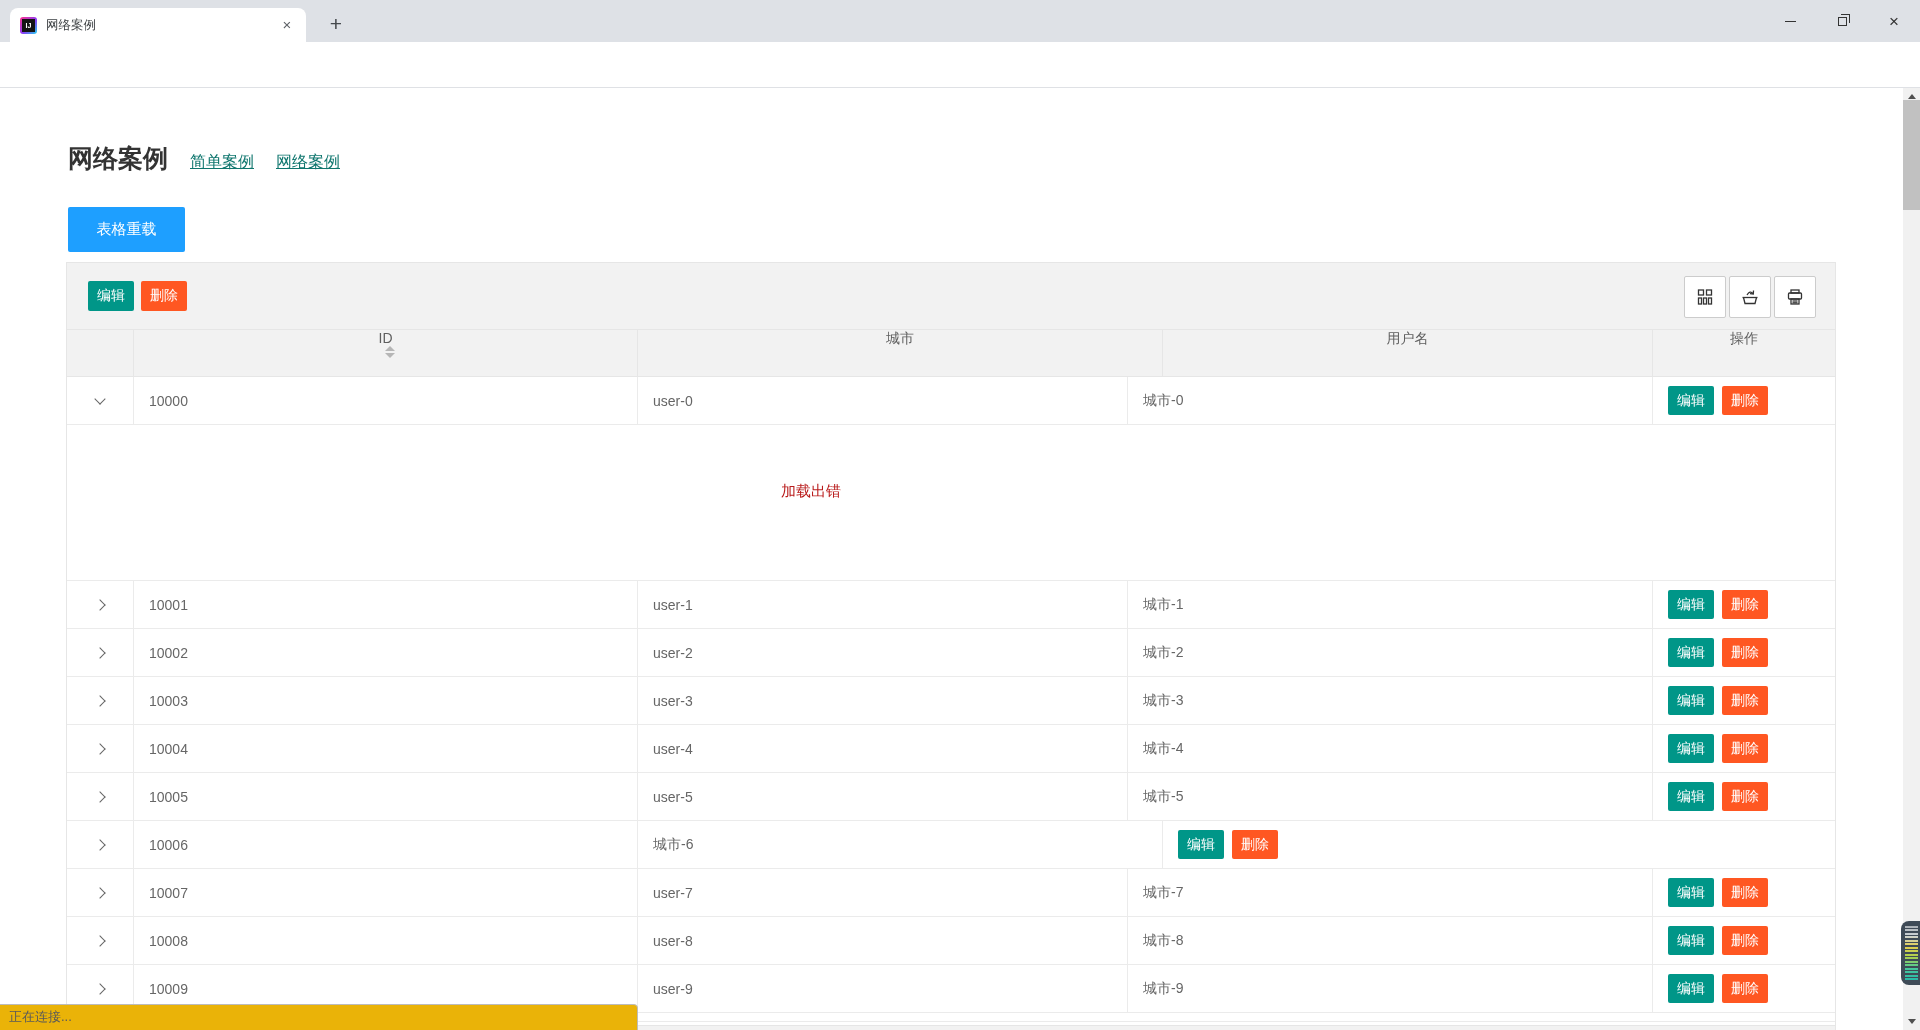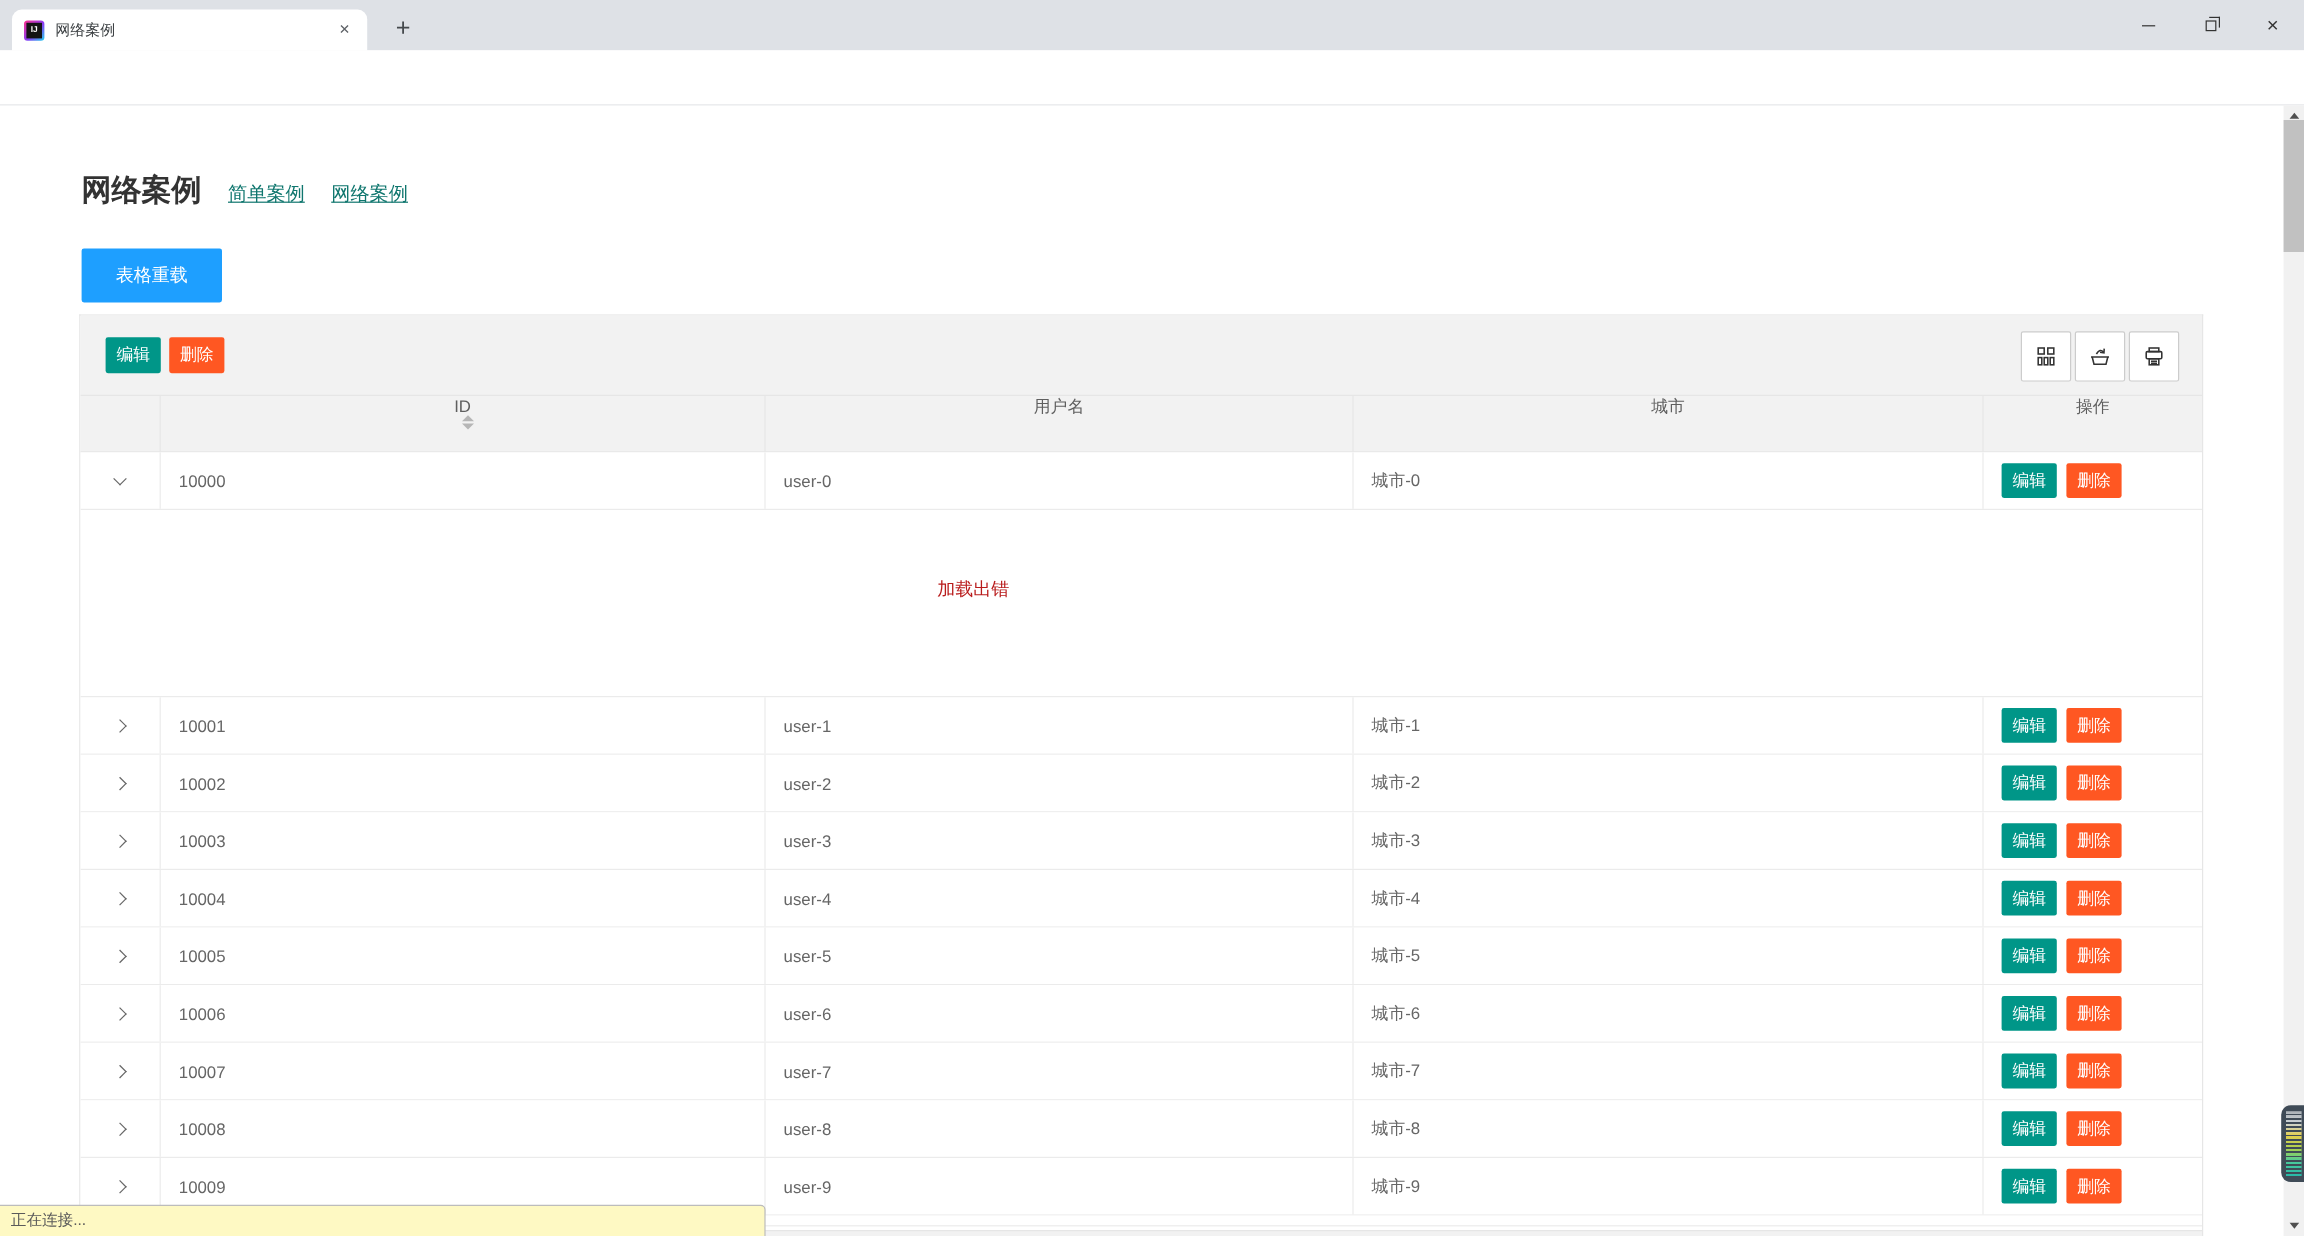--- a/index.html
+++ b/index.html
@@ -106,21 +106,21 @@
 
   .expanded-panel { position:relative; height:156px; border-bottom:1px solid #ebebeb; background:#fff; }
   .expanded-msg { position:absolute; left:67px; top:0; width:1354px; height:132px; display:flex;
                   align-items:center; justify-content:center; font-size:15px; color:#b91c1c; }
 
   .card-bottom-line { position:relative; height:9px; background:#fff; border-bottom:1px solid #ebebeb; }
   .card-bottom-strip { position:absolute; left:0; right:0; bottom:0; height:5px; background:#f2f2f2;
                   border-top:1px solid #e6e6e6; }
 
   
-  .status-bubble { position:absolute; left:-1px; top:916px; width:639px; height:27px; background:#fef9c3;
+  .status-bubble { position:absolute; left:-1px; top:916px; width:639px; height:27px; background:#eab308;
                    border:1px solid #bcbcbc; border-radius:0 4px 0 0; z-index:30; }
   .status-bubble span { display:block; padding-left:9px; line-height:24px; font-size:13px; color:#5a5a5a; }
 
   
   .scrollbar { position:absolute; right:0; top:0; width:17px; height:942px; background:#f1f1f1; }
   .sb-btn { position:absolute; left:0; width:17px; height:17px; display:flex; align-items:center;
             justify-content:center; cursor:pointer; }
   .sb-up { top:0; } .sb-down { bottom:0; }
   .arr-up { width:0; height:0; border-left:4px solid transparent; border-right:4px solid transparent;
             border-bottom:5px solid #505050; }
@@ -234,22 +234,22 @@
 
     <div class="thead">
       <div class="hcell c-expand"></div>
       <div class="hcell c-id">
         <span>ID</span>
         <span class="sorts">
           <i class="tri-up"></i>
           <i class="tri-dn"></i>
         </span>
       </div>
+      <div class="hcell c-city">城市</div>
       <div class="hcell c-user">用户名</div>
-      <div class="hcell c-city">城市</div>
       <div class="hcell c-ops">操作</div>
     </div>
 
     <div>
         <div class="trow">
           <div class="cell c-expand">
             <div class="chev down"></div>
           </div>
           <div class="cell c-id">10000</div>
           <div class="cell c-user">user-0</div>
@@ -320,21 +320,20 @@
           <div class="cell c-ops">
             <div class="btn-xs bg-green">编辑</div>
             <div class="btn-xs bg-red">删除</div>
           </div>
         </div>
         <div class="trow">
           <div class="cell c-expand">
             <div class="chev right"></div>
           </div>
           <div class="cell c-id">10006</div>
-          <div class="cell c-user">user-6</div>
           <div class="cell c-city">城市-6</div>
           <div class="cell c-ops">
             <div class="btn-xs bg-green">编辑</div>
             <div class="btn-xs bg-red">删除</div>
           </div>
         </div>
         <div class="trow">
           <div class="cell c-expand">
             <div class="chev right"></div>
           </div>

